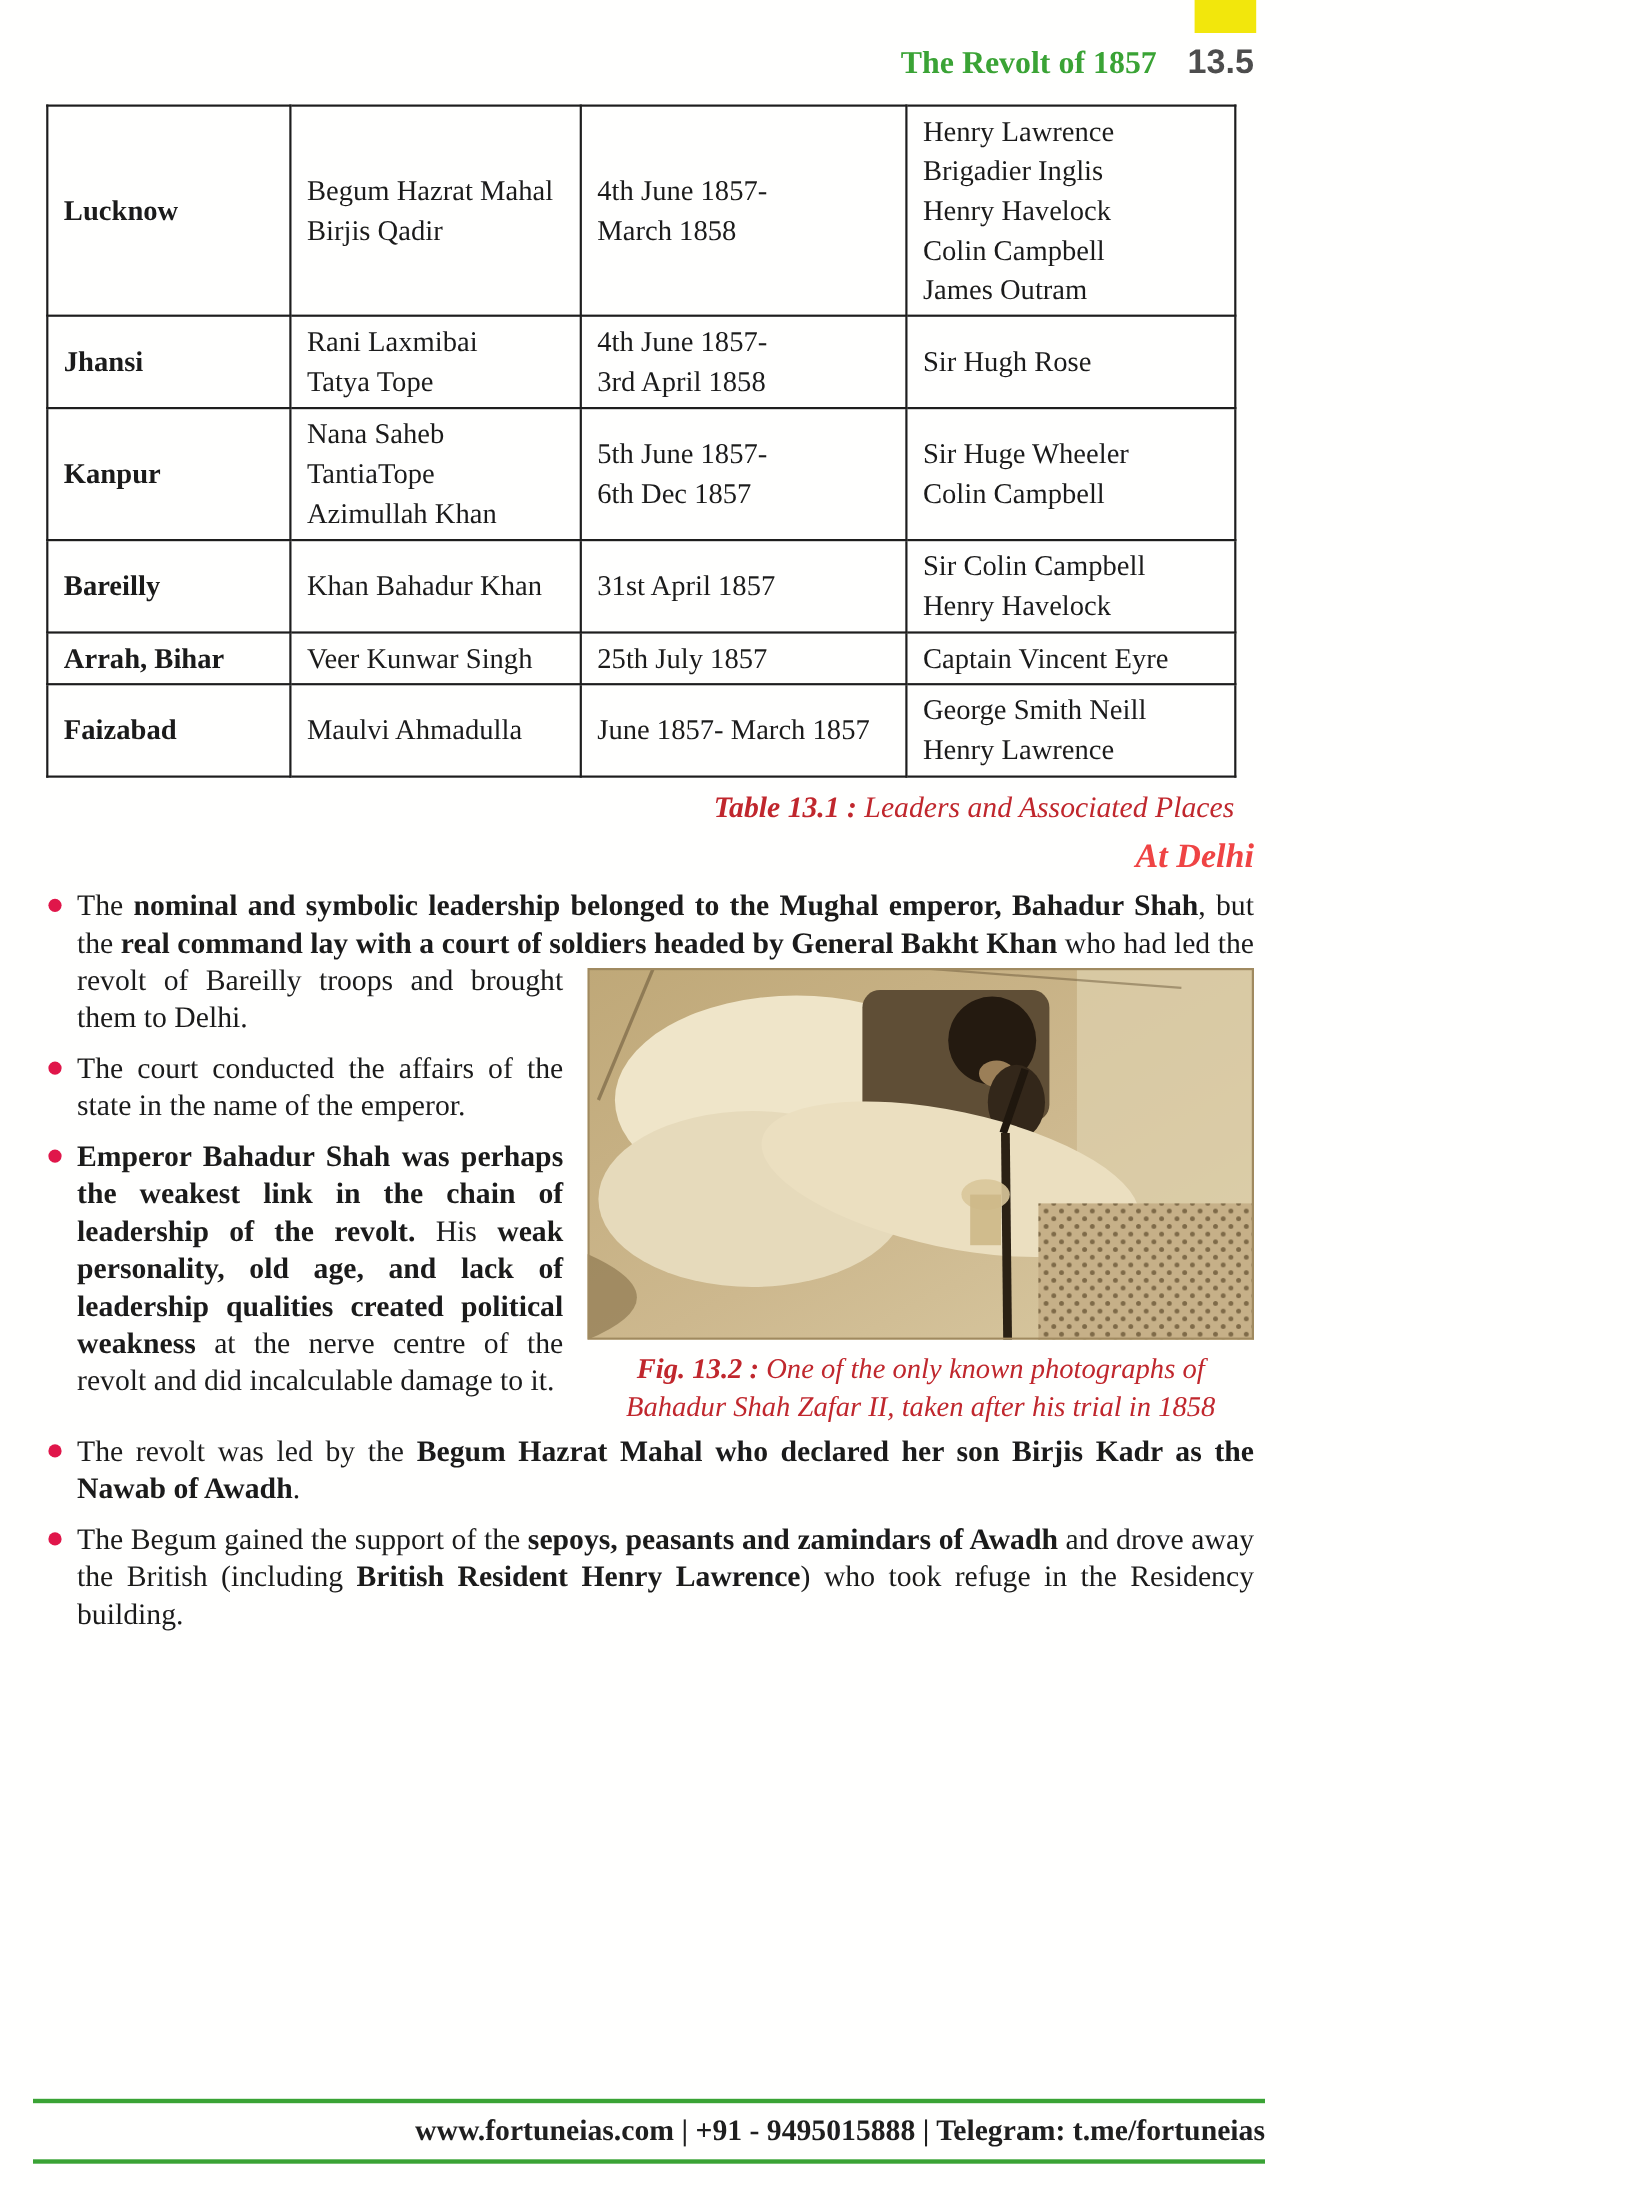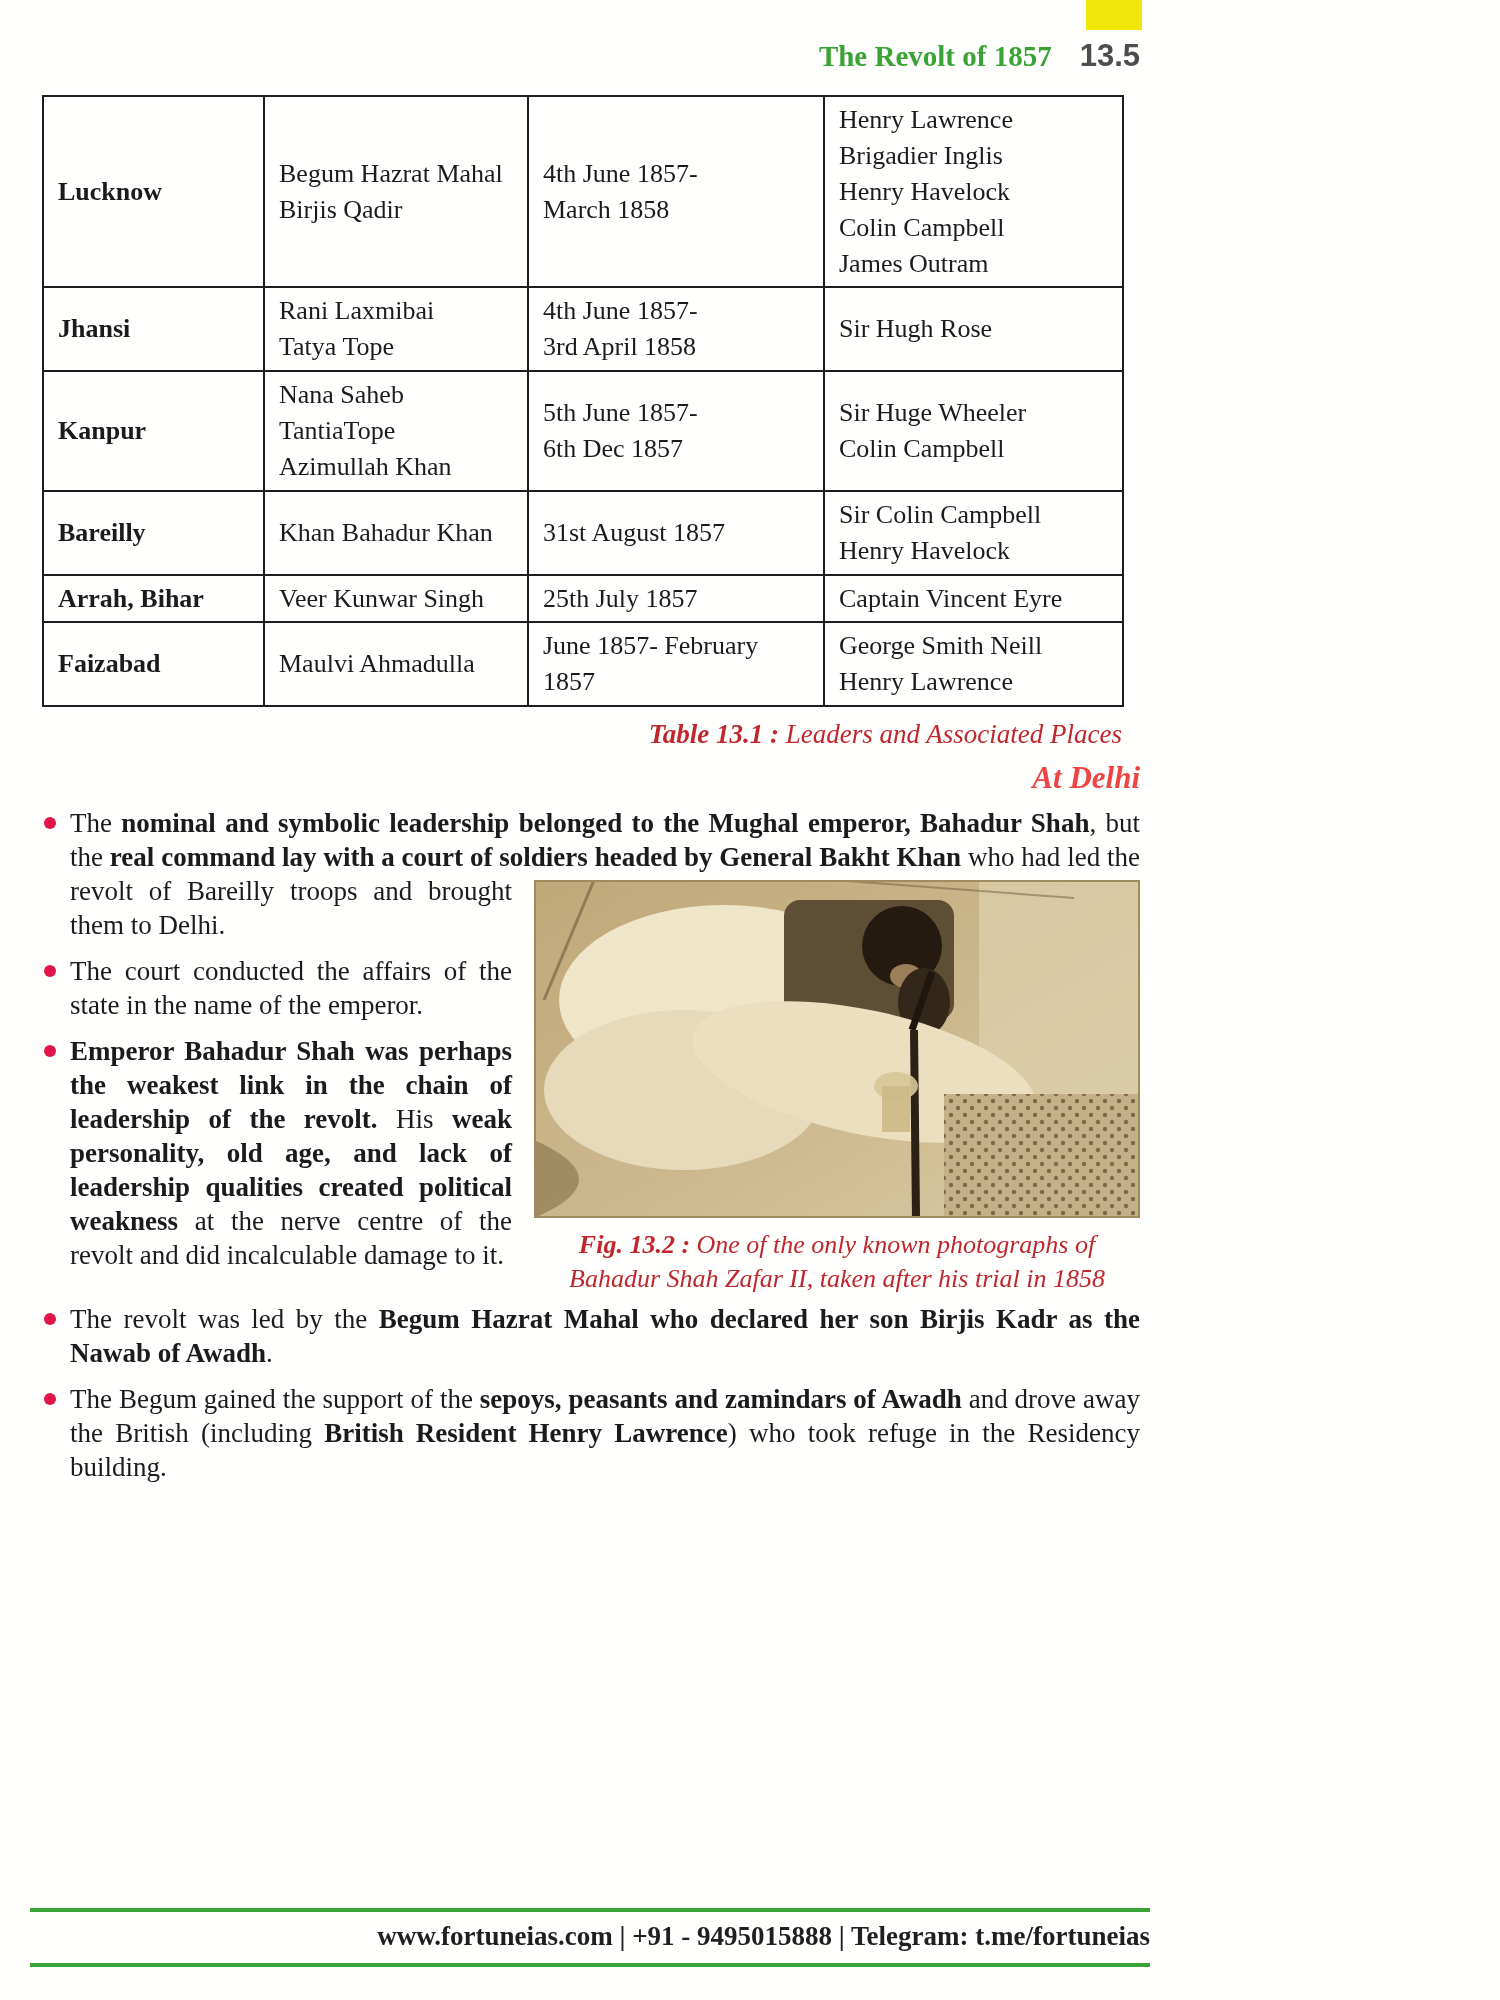--- a/index.html
+++ b/index.html
@@ -174,34 +174,34 @@
 TantiaTope
 Azimullah Khan</td>
           <td>5th June 1857-
 6th Dec 1857</td>
           <td>Sir Huge Wheeler
 Colin Campbell</td>
         </tr>
         <tr>
           <td class="place">Bareilly</td>
           <td>Khan Bahadur Khan</td>
-          <td>31st August 1857</td>
+          <td>31st April 1857</td>
           <td>Sir Colin Campbell
 Henry Havelock</td>
         </tr>
         <tr>
           <td class="place">Arrah, Bihar</td>
           <td>Veer Kunwar Singh</td>
           <td>25th July 1857</td>
           <td>Captain Vincent Eyre</td>
         </tr>
         <tr>
           <td class="place">Faizabad</td>
           <td>Maulvi Ahmadulla</td>
-          <td>June 1857- February 1857</td>
+          <td>June 1857- March 1857</td>
           <td>George Smith Neill
 Henry Lawrence</td>
         </tr>
       </tbody>
     </table>
 
     <p class="table-caption">
       <b>Table 13.1 :</b>
       <span>Leaders and Associated Places</span>
     </p>

